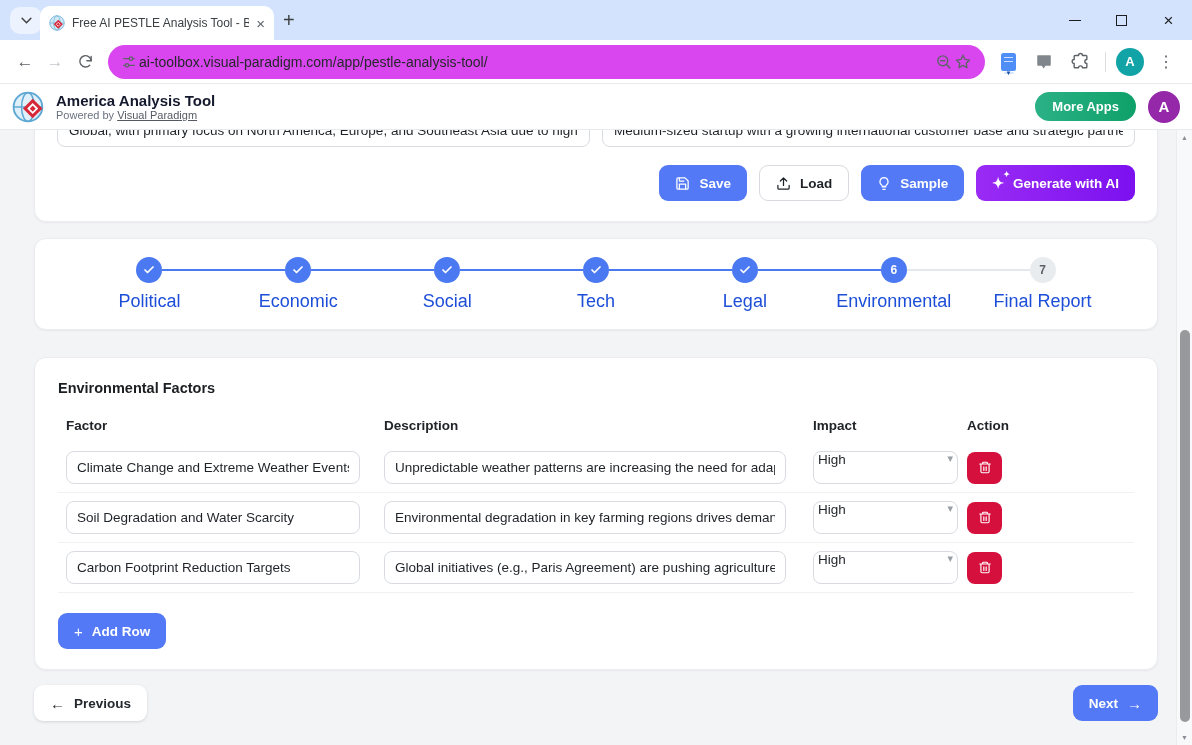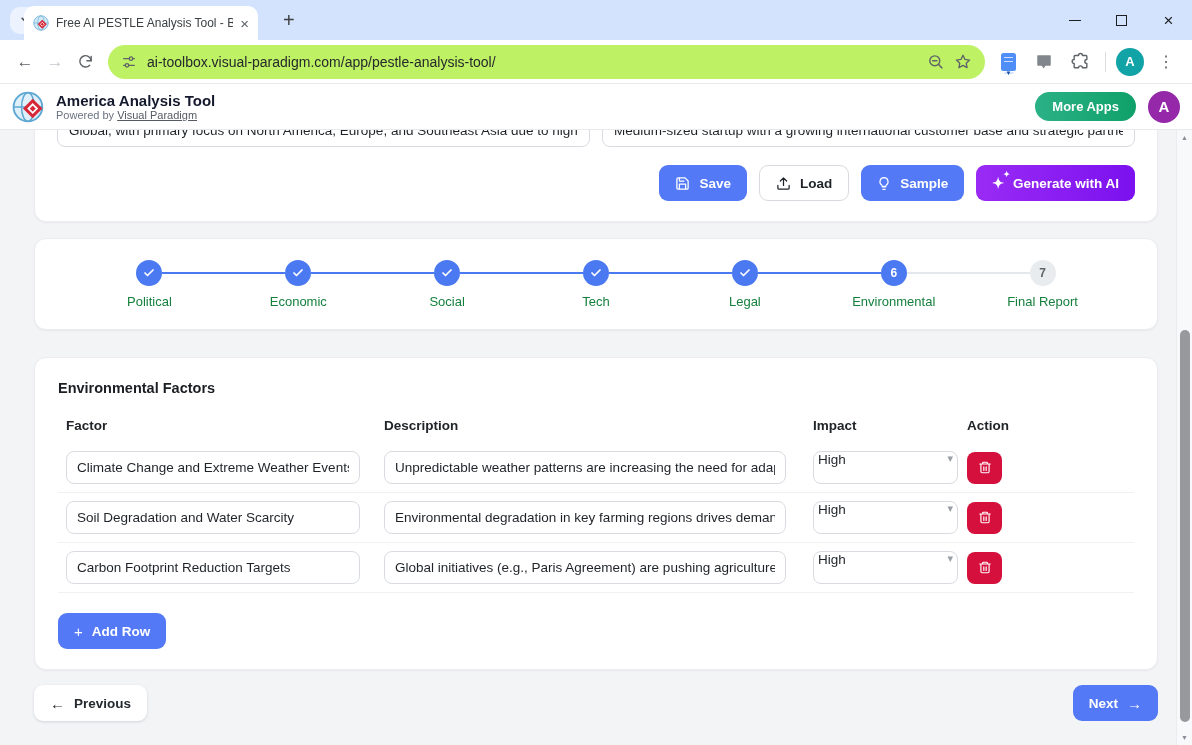--- a/index.html
+++ b/index.html
@@ -4,41 +4,41 @@
 <style>
   * { margin:0; padding:0; box-sizing:border-box; }
   html,body { width:1192px; height:745px; overflow:hidden;
     font-family:"Liberation Sans", sans-serif; background:#f3f4f6; }
 
   
   .titlebar { position:relative; height:40px; background:#d4e3fd; }
   .tab-search { position:absolute; left:10px; top:7px; width:32px; height:27px;
     border-radius:10px; background:rgba(255,255,255,.55); display:flex;
     align-items:center; justify-content:center; color:#444; font-size:11px; cursor:pointer; }
-  .tab { position:absolute; left:24px; top:6px; width:234px; height:34px;
+  .tab { position:absolute; left:40px; top:6px; width:234px; height:34px;
     background:#fff; border-radius:10px 10px 0 0; display:flex; align-items:center;
     padding:0 9px; gap:7px; }
   .tab-title { flex:1; font-size:12px; color:#3c4043; white-space:nowrap; overflow:hidden; }
   .tab-close { font-size:15px; color:#5f6368; line-height:1; cursor:pointer; }
   .new-tab { position:absolute; left:283px; top:9px; font-size:20px; font-weight:300;
     color:#3c4043; cursor:pointer; }
   .win-controls { position:absolute; right:0; top:0; height:40px; display:flex; }
   .win-btn { width:47px; height:40px; display:flex; align-items:center; justify-content:center; cursor:pointer; }
   .glyph-min { width:12px; height:0; border-top:1.6px solid #1c1e21; display:block; }
   .glyph-max { width:11px; height:11px; border:1.6px solid #1c1e21; display:block; }
   .glyph-close { font-size:17px; color:#1c1e21; line-height:1; }
 
   
   .toolbar { height:44px; background:#fff; display:flex; align-items:center;
     padding:0 10px; border-bottom:1px solid #e8eaec; }
   .nav-ico { width:30px; height:30px; display:flex; align-items:center; justify-content:center;
     font-size:17px; color:#5f6368; cursor:pointer; }
   .nav-ico.disabled { color:#c4c8cd; }
-  .omnibox { flex:1; height:34px; margin:0 8px; background:#bef264; border-radius:17px;
-    display:flex; align-items:center; padding:0 13px; gap:10px; min-width:0; }
+  .omnibox { flex:1; height:34px; margin:0 8px; background:#d946ef; border-radius:17px;
+    display:flex; align-items:center; padding:0 13px; gap:2px; min-width:0; }
   .url-text { flex:1; font-size:14px; color:#26282b; white-space:nowrap; overflow:hidden; }
   .omni-ico { display:flex; align-items:center; cursor:pointer; }
   .tb-right { display:flex; align-items:center; gap:6px; }
   .ext-ico { width:30px; height:30px; display:flex; align-items:center; justify-content:center; cursor:pointer; }
   .doc-ico { position:relative; width:15px; height:18px; background:#4f8df7; border-radius:2.5px; }
   .doc-ico i { position:absolute; left:3px; right:3px; height:1.6px; background:#cfe0ff; }
   .doc-badge { position:absolute; right:-4px; bottom:-3px; width:10px; height:10px;
     border-radius:50%; background:#fbbc04; display:flex; align-items:center; justify-content:center;
     font-size:6px; color:#174ea6; font-style:normal; }
   .tb-divider { width:1px; height:20px; background:#dadce0; margin:0 4px; }
@@ -82,21 +82,21 @@
   
   .stepper-card { margin-top:16px; height:92px; display:flex; align-items:center; padding:0 40px; }
   .steps { flex:1; display:flex; }
   .step { flex:1; position:relative; display:flex; flex-direction:column; align-items:center; cursor:pointer; }
   .step:not(:first-child)::before { content:""; position:absolute; top:12px; height:2px;
     right:calc(50% + 13px); width:calc(100% - 26px); background:#4a79f1; }
   .step.todo::before { background:#e4e7eb; }
   .step-circle { width:26px; height:26px; border-radius:50%; background:#4a79f1; z-index:1;
     display:flex; align-items:center; justify-content:center; color:#fff; font-size:12px; font-weight:700; }
   .step.todo .step-circle { background:#e9ecef; color:#5f6368; }
-  .step-label { margin-top:8px; font-size:13px; color:#15803d; }
+  .step-label { margin-top:8px; font-size:18px; color:#1d4ed8; }
 
   
   .factors-card { margin-top:27px; padding:22px 23px 20px; }
   .factors-title { font-size:14.5px; font-weight:700; color:#1b1e23; }
   .tbl-head, .tbl-row { display:grid; grid-template-columns:318px 429px 154px 1fr; align-items:center; }
   .tbl-head { margin-top:22px; margin-bottom:10px; }
   .th { font-size:13.5px; font-weight:700; color:#212529; padding-left:8px; }
   .tbl-row { padding:8px 0; border-bottom:1px solid #f0f1f3; }
   .cell { padding-left:8px; }
   .row-input { width:calc(100% - 16px); height:33px; border:1px solid #d8dce1; border-radius:8px;

